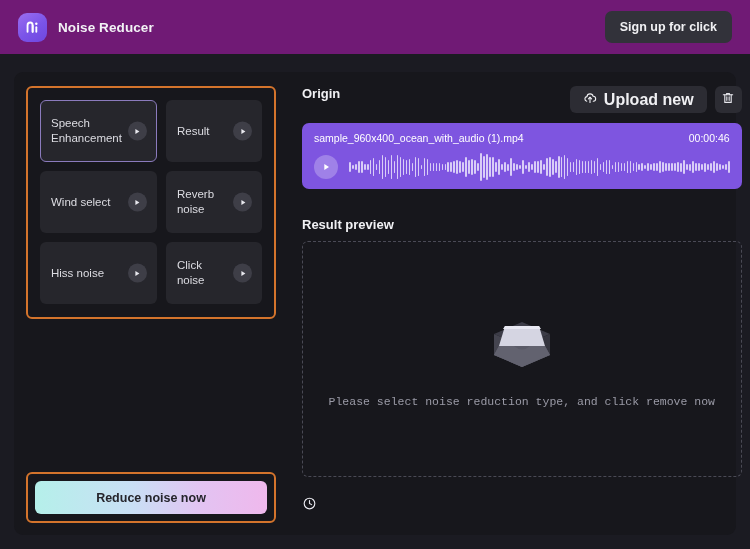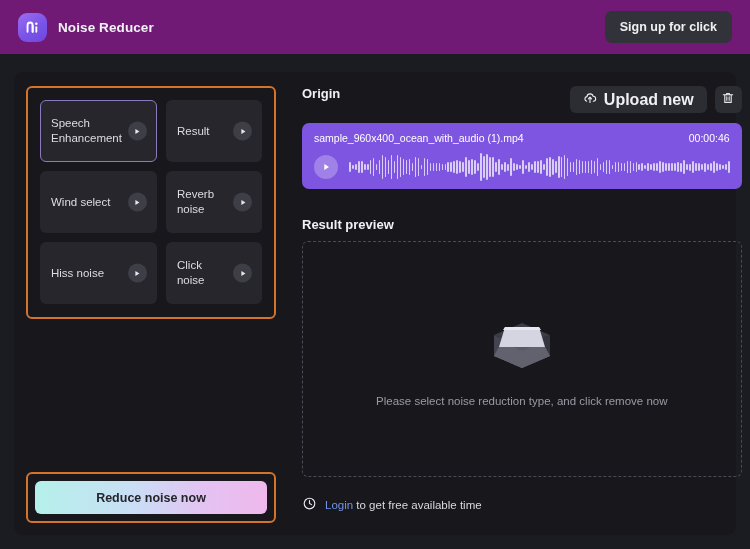--- a/index.html
+++ b/index.html
@@ -224,20 +224,21 @@
   .result-label { margin-top: 28px; margin-bottom: 9px; }
   .result-box {
     flex: 1;
     border: 1px dashed #4a4a55;
     border-radius: 6px;
     display: flex;
     flex-direction: column;
     align-items: center;
     justify-content: center;
     min-height: 0;
+    font-family: Liberation Mono, monospace;
   }
   .empty-art { margin-bottom: 18px; }
   .empty-text {
     color: #9a9aa6;
     font-size: 11.5px;
   }
 
   
   .login-row {
     display: flex;
@@ -529,19 +530,18 @@
           <span class="empty-text">Please select noise reduction type, and click remove now</span>
         </div>
 
         <div class="login-row">
           <span>
             <svg width="15" height="15" viewBox="0 0 24 24" fill="none" stroke="#eaeaf0" stroke-width="1.8" stroke-linecap="round" stroke-linejoin="round">
               <circle cx="12" cy="12" r="8.5"></circle>
               <path d="M12 7.2 L12 12 L15.4 13.8"></path>
             </svg>
           </span>
-          <span class="login-text"><span class="login-link">Login</span><span> to get free available time</span></span>
         </div>
 
       </div>
     </div>
   </div>
 </div>
 
 </body></html>

